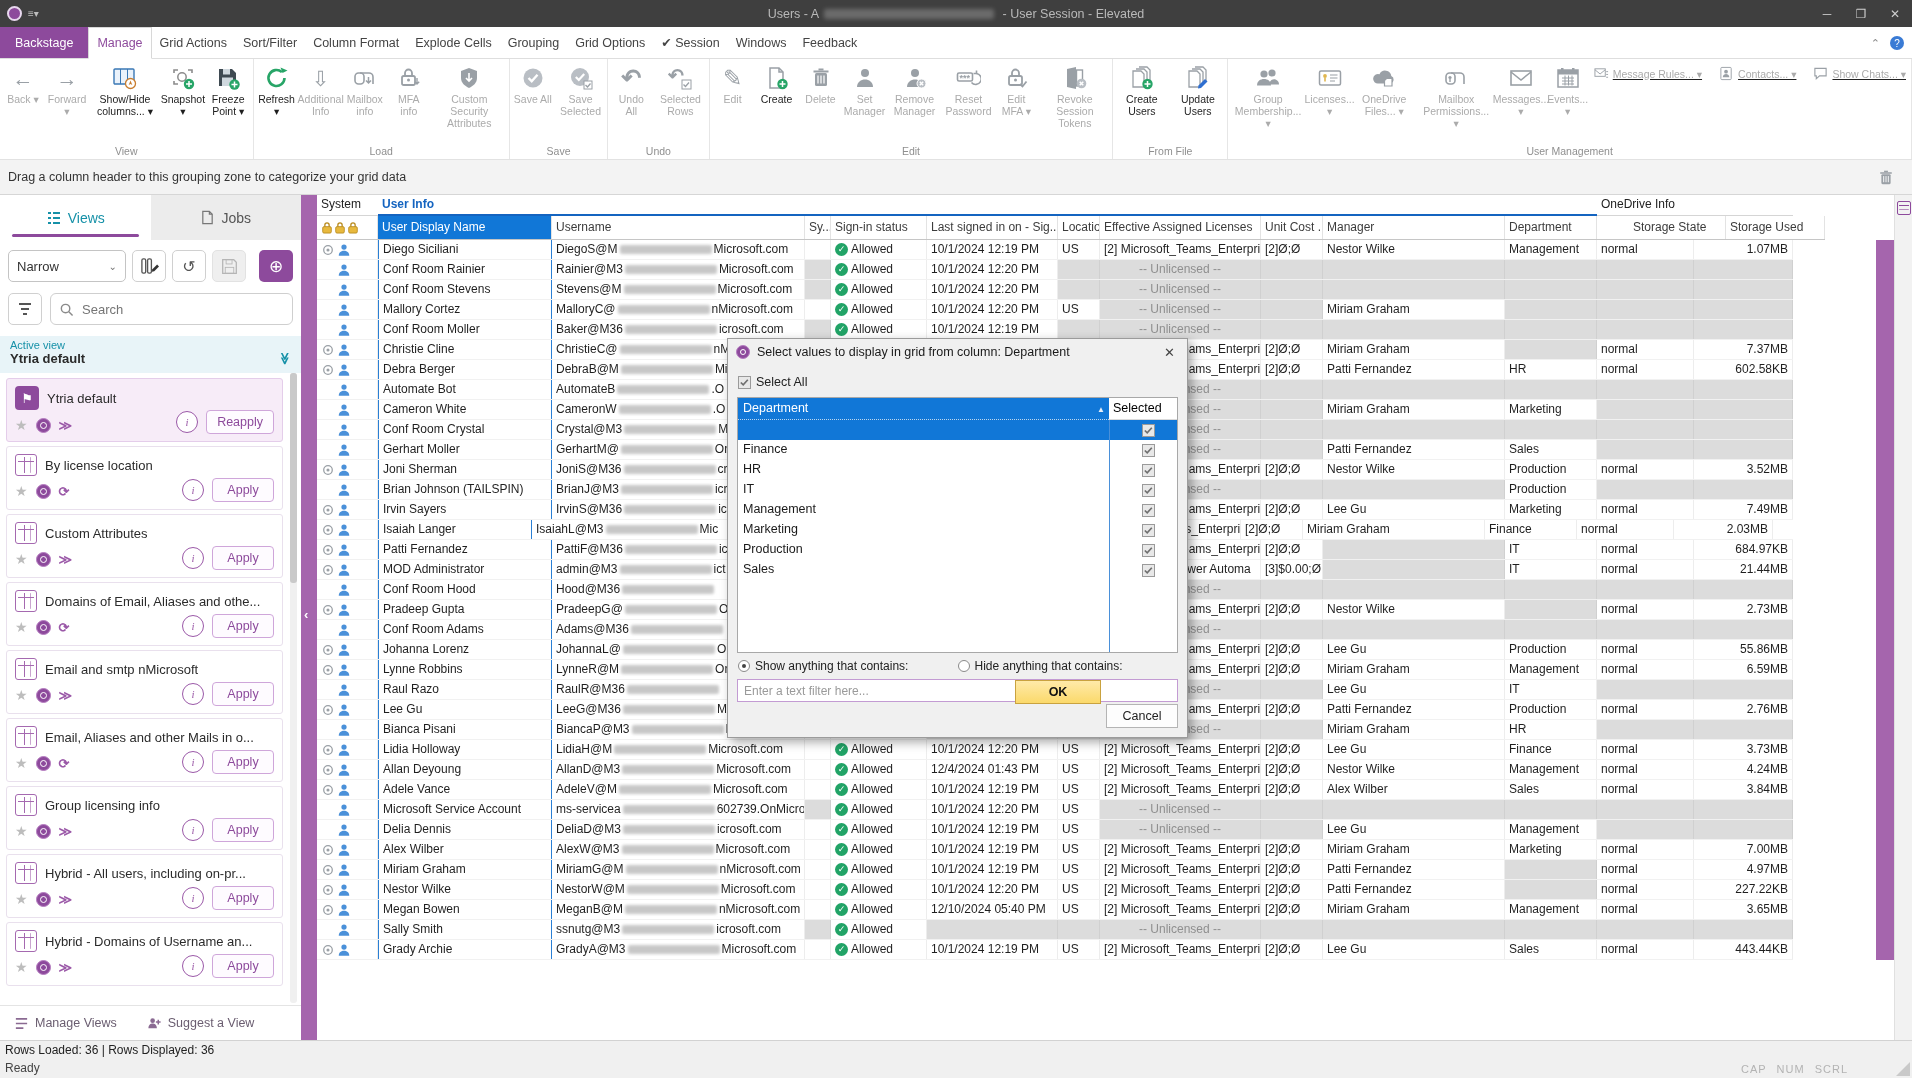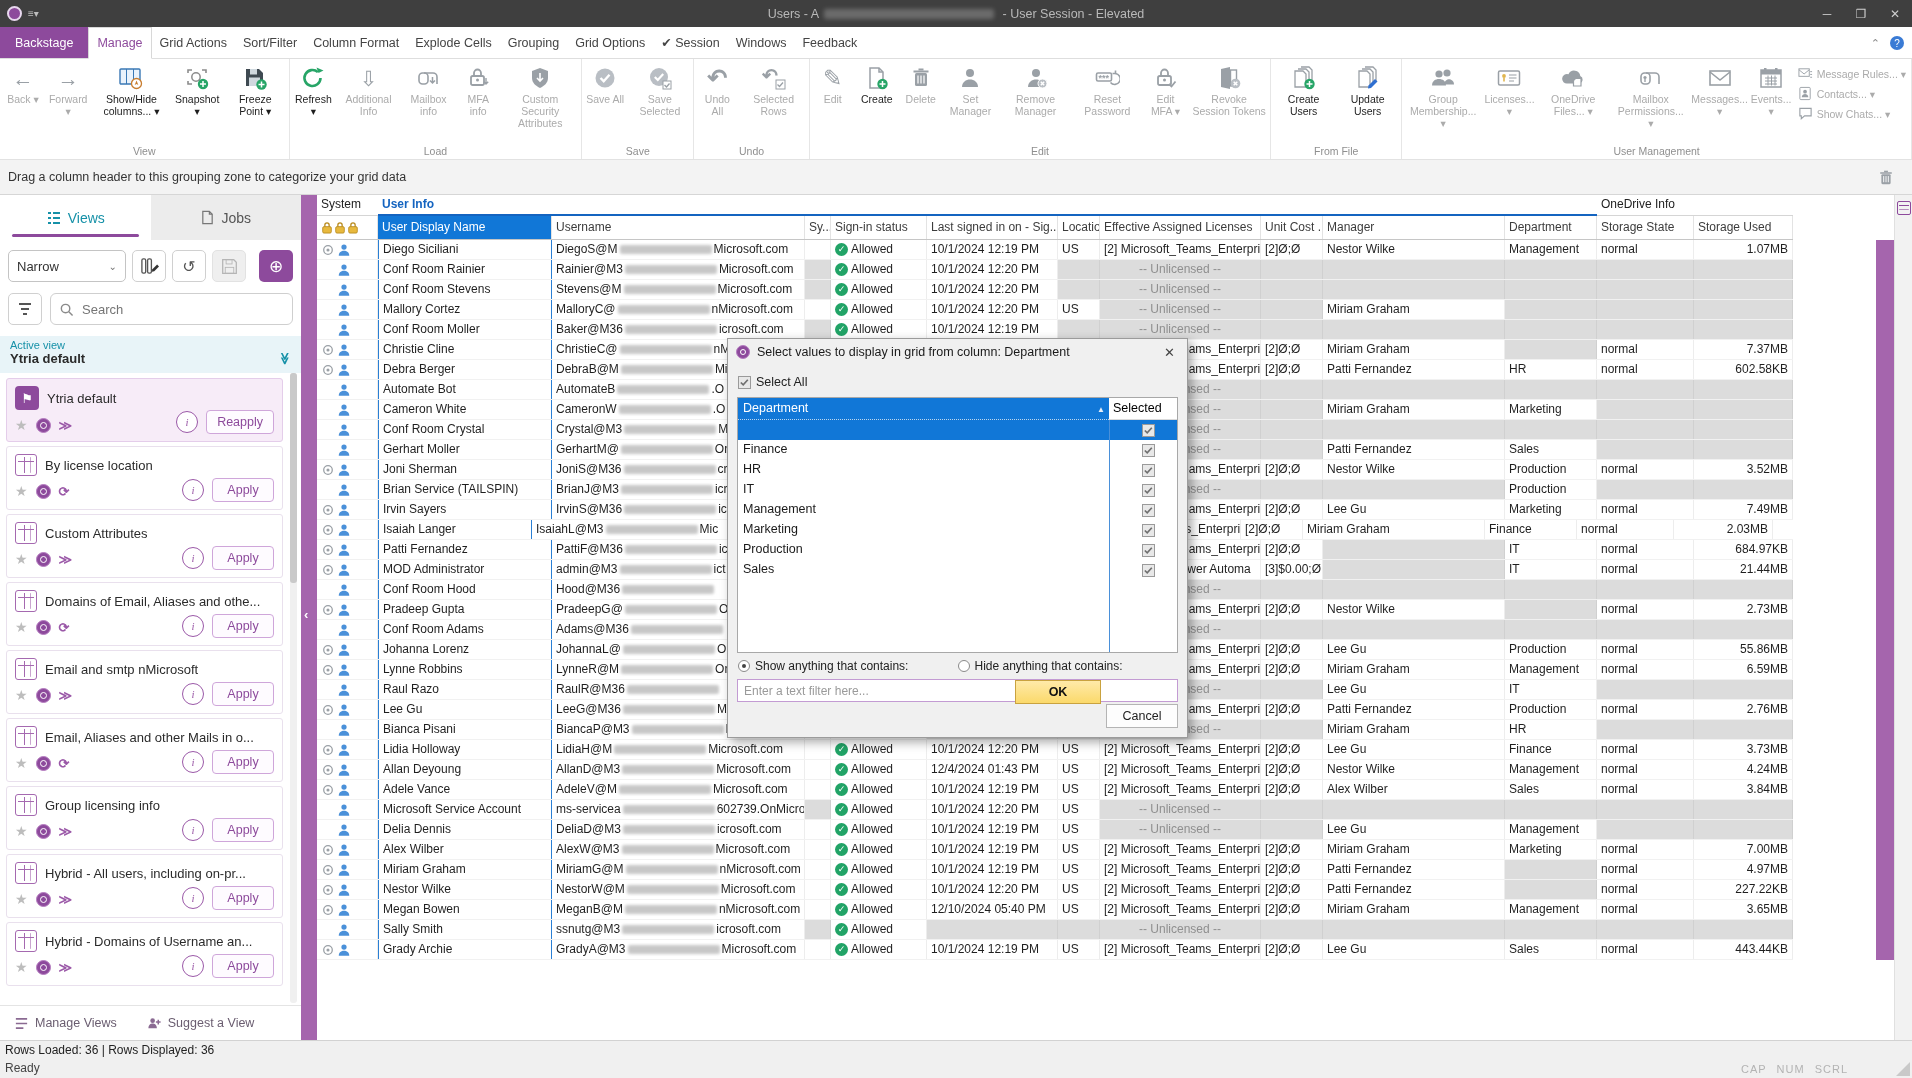--- a/index.html
+++ b/index.html
@@ -31,21 +31,21 @@
     display:flex; align-items:center; justify-content:center; }
   
   .ribbon { position:absolute; top:59px; left:0; right:0; height:100px; background:#fff; display:flex; overflow:hidden; }
   .rgroup { display:flex; flex-direction:column; border-right:1px solid #e6e6e6; padding:0 1px; }
   .rbtns { display:flex; flex:1; align-items:flex-start; padding-top:3px; }
   .rbtn { width:auto; max-width:80px; min-width:44px; padding:1px 3px; display:flex; flex-direction:column; align-items:center; }
   .rbtn .ric { height:30px; display:flex; align-items:center; justify-content:center; }
   .rbtn .rlb { font-size:10.5px; line-height:1.15; text-align:center; color:#1e1e1e; white-space:normal; }
   .rbtn.dis .rlb { color:#ababab; }
   .rglabel { height:15px; font-size:10.5px; color:#8f8f8f; text-align:center; line-height:15px; }
-  .rstack { display:flex; flex-direction:column; justify-content:flex-start; padding:4px 4px; gap:5px; }
+  .rstack { display:flex; justify-content:flex-start; padding:4px 4px; gap:17px;text-decoration:underline; }
   .rsitem { display:flex; align-items:center; gap:4px; font-size:10.5px; color:#ababab; white-space:nowrap; }
   .uic { font-size:21px; line-height:1; }
   .uic.gray { color:#9aa0a6; }
   svg { display:block; }
   
   .groupbar { position:absolute; top:159px; left:0; right:0; height:36px; background:#f3f3f3;
     border-top:1px solid #e2e2e2; border-bottom:1px solid #d6d6d6; display:flex; align-items:center;
     font-size:12.5px; color:#333; padding-left:8px; }
   .groupbar .trash { position:absolute; right:16px; top:8px; }
   
@@ -840,21 +840,21 @@
         <div class="hcell sel" style="width: 174px;">User Display Name</div>
         <div class="hcell" style="width: 253px;">Username</div>
         <div class="hcell" style="width: 26px;">Sy...</div>
         <div class="hcell" style="width: 96px;">Sign-in status</div>
         <div class="hcell" style="width: 131px;">Last signed in on - Sig...</div>
         <div class="hcell" style="width: 42px;">Location...</div>
         <div class="hcell" style="width: 161px;">Effective Assigned Licenses</div>
         <div class="hcell" style="width: 62px;">Unit Cost ...</div>
         <div class="hcell" style="width: 182px;">Manager</div>
         <div class="hcell" style="width: 92px;">Department</div>
-        <div class="hcell" style="width: 97px;">Storage State</div>
+        <div class="hcell" style="width: 97px; margin-left: 32px;">Storage State</div>
         <div class="hcell" style="width: 99px;">Storage Used</div>
       </div>
     <div class="rows" id="rows-host">
         <div class="grow">
           <div class="gutterc" style="width:61px">
             <span class="tgt-slot">
               <span>
                 <svg width="12" height="12" viewBox="0 0 14 14">
                   <circle cx="7" cy="7" r="5" fill="none" stroke="#9aa0a6" stroke-width="1.5"></circle>
                   <circle cx="7" cy="7" r="1.8" fill="#9aa0a6"></circle>
@@ -1182,21 +1182,21 @@
         <div class="grow">
           <div class="gutterc" style="width:61px">
             <span class="tgt-slot"></span>
             <span>
               <svg width="14" height="14" viewBox="0 0 16 16">
                 <circle cx="8" cy="4.6" r="3" fill="#4a90d9"></circle>
                 <path d="M2 14.5 c0-4 3-5.6 6-5.6 s6 1.6 6 5.6z" fill="#4a90d9"></path>
               </svg>
             </span>
           </div>
-          <div class="c namec" style="width:174px">Brian Service (TAILSPIN)</div>
+          <div class="c namec" style="width:174px">Brian Johnson (TAILSPIN)</div>
           <div class="c " style="width:253px">BrianJ@M3<span class="ublur"></span>icr</div>
           <div class="c " style="width:26px"></div>
           <div class="c " style="width:96px">
             <span class="signin"><span class="gcheck">✓</span>Allowed</span>
           </div>
           <div class="c  gray" style="width:131px"></div>
           <div class="c  gray" style="width:42px"></div>
           <div class="c gray unlic" style="width:161px">-- Unlicensed --</div>
           <div class="c  gray" style="width:62px"></div>
           <div class="c  gray" style="width:182px"></div>

